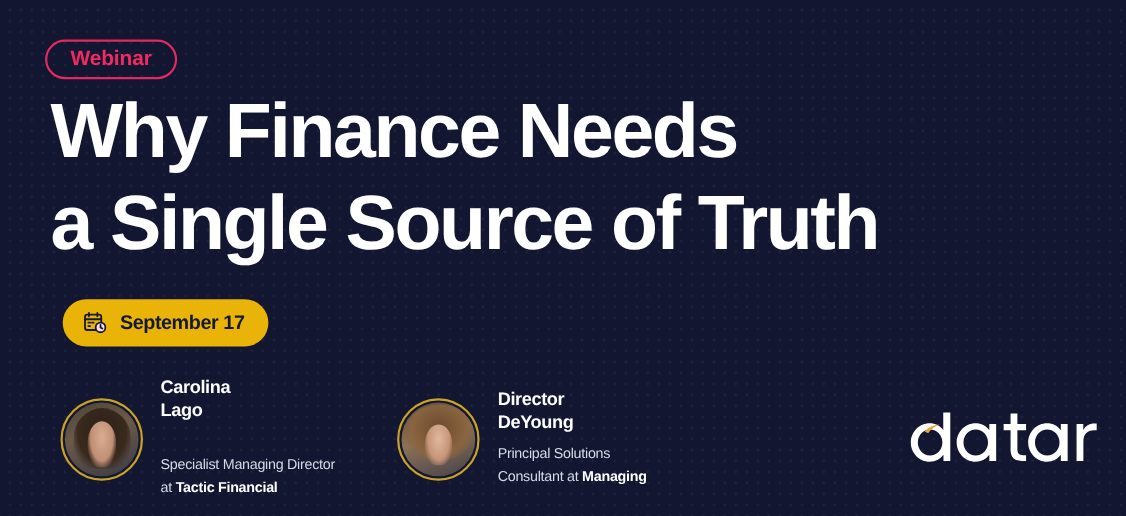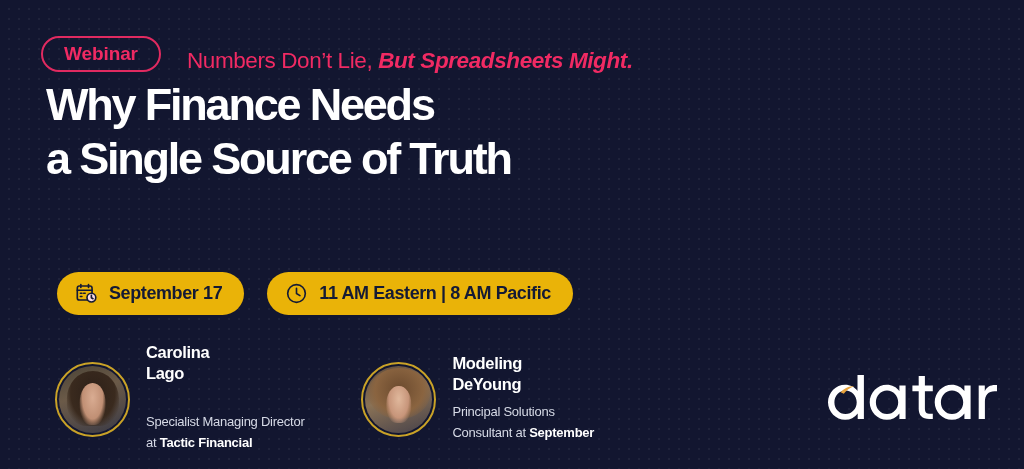--- a/index.html
+++ b/index.html
@@ -41,21 +41,21 @@
     letter-spacing:-0.4px;
     white-space:nowrap;
     line-height:1;
   }
   .tagline .em { font-weight:bold; font-style:italic; }
 
   
   .headline {
     position:absolute; left:46px; top:78px;
     color:#ffffff;
-    font-size:45px;
+    font-size:70px;
     font-weight:bold;
     letter-spacing:-2.2px;
     line-height:1.19;
     white-space:pre-line;
   }
 
   
   .pills {
     position:absolute; left:57px; top:272px;
     display:flex; align-items:center; gap:23px;
@@ -142,50 +142,40 @@
 </style>
 </head>
 <body>
 
 <div id="stage">
 
   <div id="dots"></div>
 
   <div class="toprow">
     <div class="webinar-pill">Webinar</div>
-    <div class="tagline"><span>Numbers Don’t Lie, </span><span class="em">But Spreadsheets Might.</span></div>
   </div>
 
   <h1 class="headline">Why Finance Needs
 a Single Source of Truth</h1>
 
   <div class="pills">
 
     <div class="pill">
       <span>
         <svg width="23" height="23" viewBox="0 0 24 24" fill="none" stroke="#141a35" stroke-width="1.7" stroke-linecap="round" stroke-linejoin="round">
           <rect x="2.4" y="4.2" width="15.4" height="14.6" rx="2.2"></rect>
           <path d="M6.1 2.6v3.2M14.1 2.6v3.2M2.4 8.6h15.4"></path>
           <path d="M5.6 11.8h1.6M9 11.8h1.6M5.6 15.1h1.6"></path>
           <circle cx="17.1" cy="16.3" r="4.6" fill="#fbdde4"></circle>
           <path d="M17.1 13.9v2.5l1.7 1"></path>
         </svg>
       </span>
       <span>September 17</span>
     </div>
 
-    <div class="pill">
-      <span>
-        <svg width="23" height="23" viewBox="0 0 24 24" fill="none" stroke="#141a35" stroke-width="1.7" stroke-linecap="round" stroke-linejoin="round">
-          <circle cx="12" cy="12" r="9.2"></circle>
-          <path d="M12 6.6V12l3.6 2.2"></path>
-        </svg>
-      </span>
-      <span>11 AM Eastern | 8 AM Pacific</span>
-    </div>
 
   </div>
 
   <div class="speakers">
 
     <div class="speaker">
       <div class="avatar">
         <div class="avatar-inner av1"></div>
       </div>
       <div class="sp-text">
@@ -193,23 +183,23 @@
 Lago</div>
         <div class="sp-role"><br><span>Specialist Managing Director</span><br><span>at </span><b>Tactic Financial</b></div>
       </div>
     </div>
 
     <div class="speaker">
       <div class="avatar">
         <div class="avatar-inner av2"></div>
       </div>
       <div class="sp-text">
-        <div class="sp-name">Modeling
+        <div class="sp-name">Director
 DeYoung</div>
-        <div class="sp-role"><span>Principal Solutions</span><br><span>Consultant at </span><b>September</b></div>
+        <div class="sp-role"><span>Principal Solutions</span><br><span>Consultant at </span><b>Managing</b></div>
       </div>
     </div>
 
   </div>
 
   <div class="logo">
     <svg width="175" height="54" viewBox="0 0 175 54">
       <g fill="#ffffff">
 
         <path d="M31.5 4h6.4v44h-6.2v-5.6a15.7 15.7 0 0 1-12.6 6.3C10 48.7 2 41 2 31.2 2 21.4 10 13.7 19.1 13.7c5.2 0 9.7 2.4 12.4 6.2V4Zm-12 15.4c-6.3 0-11.1 5.2-11.1 11.8S13.2 43 19.5 43s11.2-5.2 11.2-11.8-4.9-11.8-11.2-11.8Z"></path>

